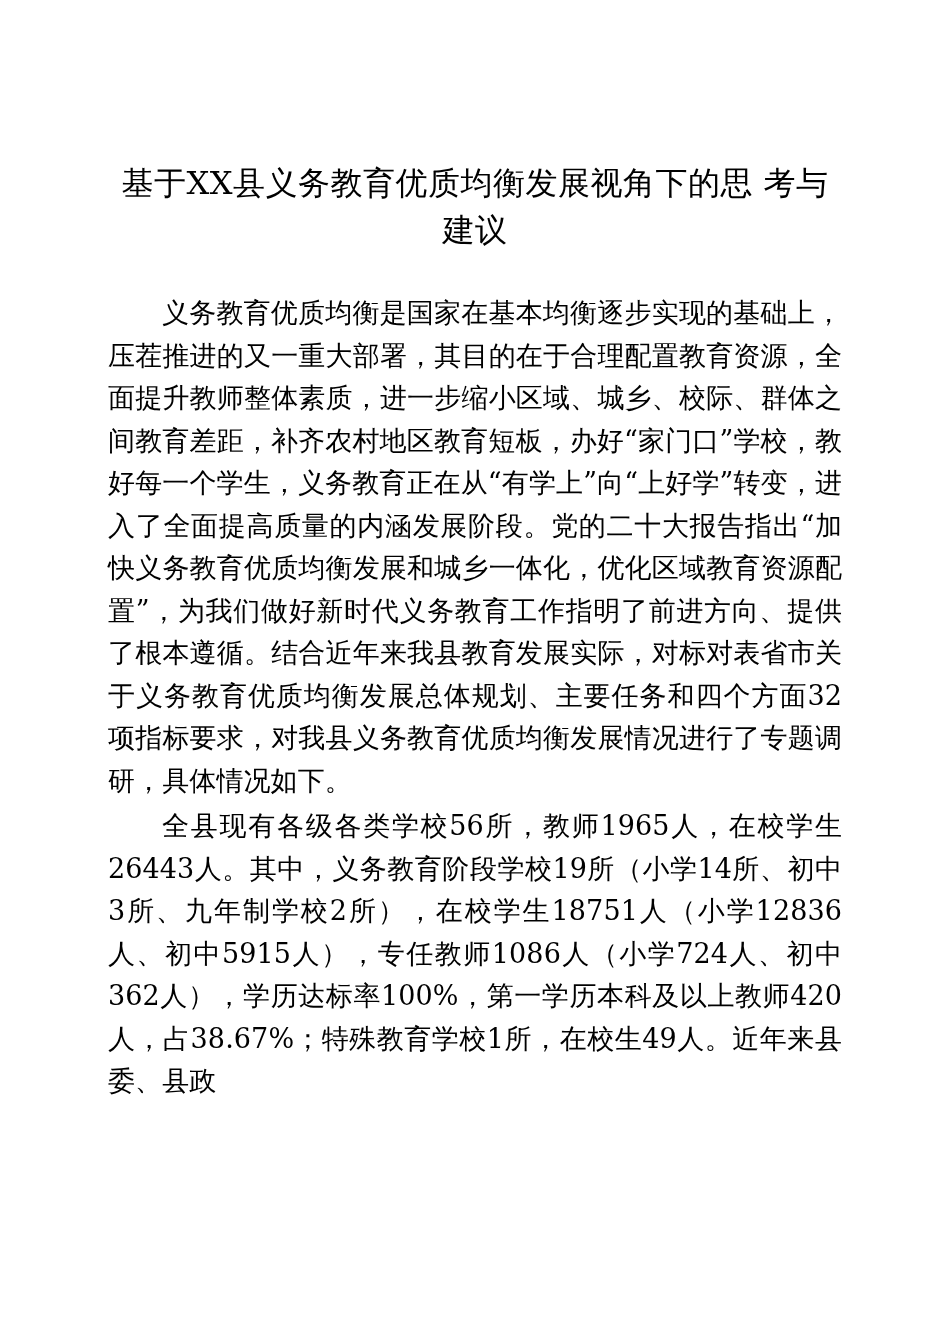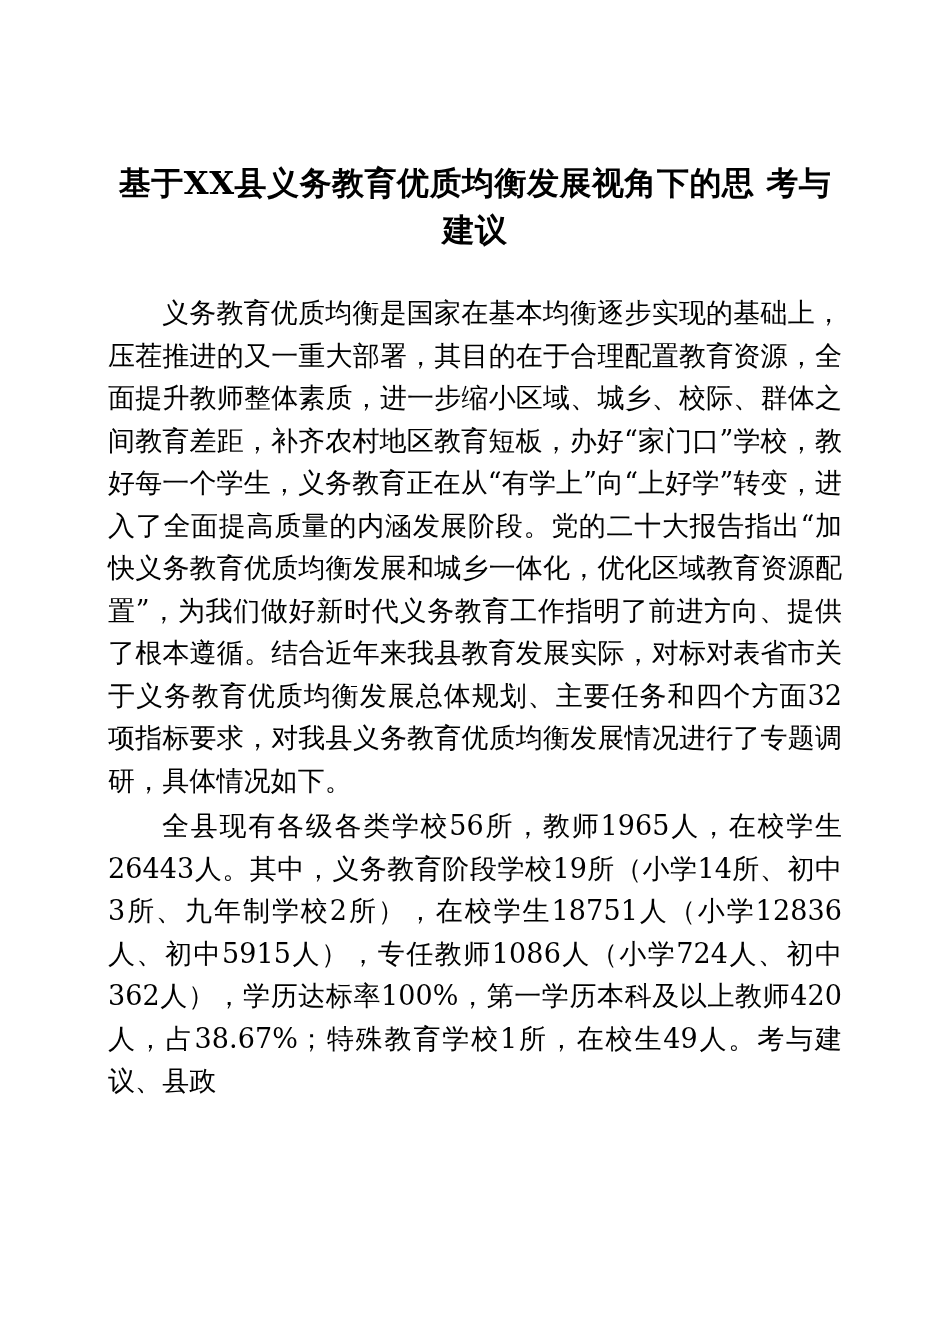--- a/index.html
+++ b/index.html
@@ -19,21 +19,21 @@
   .page {
     position: relative;
     width: 950px;
     height: 1344px;
     box-sizing: border-box;
     padding: 160px 105px 0 105px;
   }
 
   .doc-title {
     font-size: 32px;
-    font-weight: 700;
+    font-weight: 400;
     line-height: 47px;
     text-align: center;
     letter-spacing: 0.5px;
     margin: 0 0 38px 0;
     padding: 0 12px;
   }
 
   .para {
     font-size: 27px;
     line-height: 42.5px;
@@ -62,15 +62,15 @@
 <div class="page">
 
   <h1 class="doc-title">
     <span>基于XX县义务教育优质均衡发展视角下的思</span>
     <span>考与建议</span>
   </h1>
 
   <p class="para indent">义务教育优质均衡是国家在基本均衡逐步实现的基础上，压茬推进的又一重大部署，其目的在于合理配置教育资源，全面提升教师整体素质，进一步缩小区域、城乡、校际、群体之间教育差距，补齐农村地区教育短板，办好“家门口”学校，教好每一个学生，义务教育正在从“有学上”向“上好学”转变，进入了全面提高质量的内涵发展阶段。党的二十大报告指出“加快义务教育优质均衡发展和城乡一体化，优化区域教育资源配置”，为我们做好新时代义务教育工作指明了前进方向、提供了根本遵循。结合近年来我县教育发展实际，对标对表省市关于义务教育优质均衡发展总体规划、主要任务和四个方面32项指标要求，对我县义务教育优质均衡发展情况进行了专题调研，具体情况如下。</p>
 
 
-  <p class="para indent">全县现有各级各类学校56所，教师1965人，在校学生26443人。其中，义务教育阶段学校19所（小学14所、初中3所、九年制学校2所），在校学生18751人（小学12836人、初中5915人），专任教师1086人（小学724人、初中362人），学历达标率100%，第一学历本科及以上教师420人，占38.67%；特殊教育学校1所，在校生49人。考与建议、县政</p>
+  <p class="para indent">全县现有各级各类学校56所，教师1965人，在校学生26443人。其中，义务教育阶段学校19所（小学14所、初中3所、九年制学校2所），在校学生18751人（小学12836人、初中5915人），专任教师1086人（小学724人、初中362人），学历达标率100%，第一学历本科及以上教师420人，占38.67%；特殊教育学校1所，在校生49人。近年来县委、县政</p>
 
 </div>
 
 </body></html>

